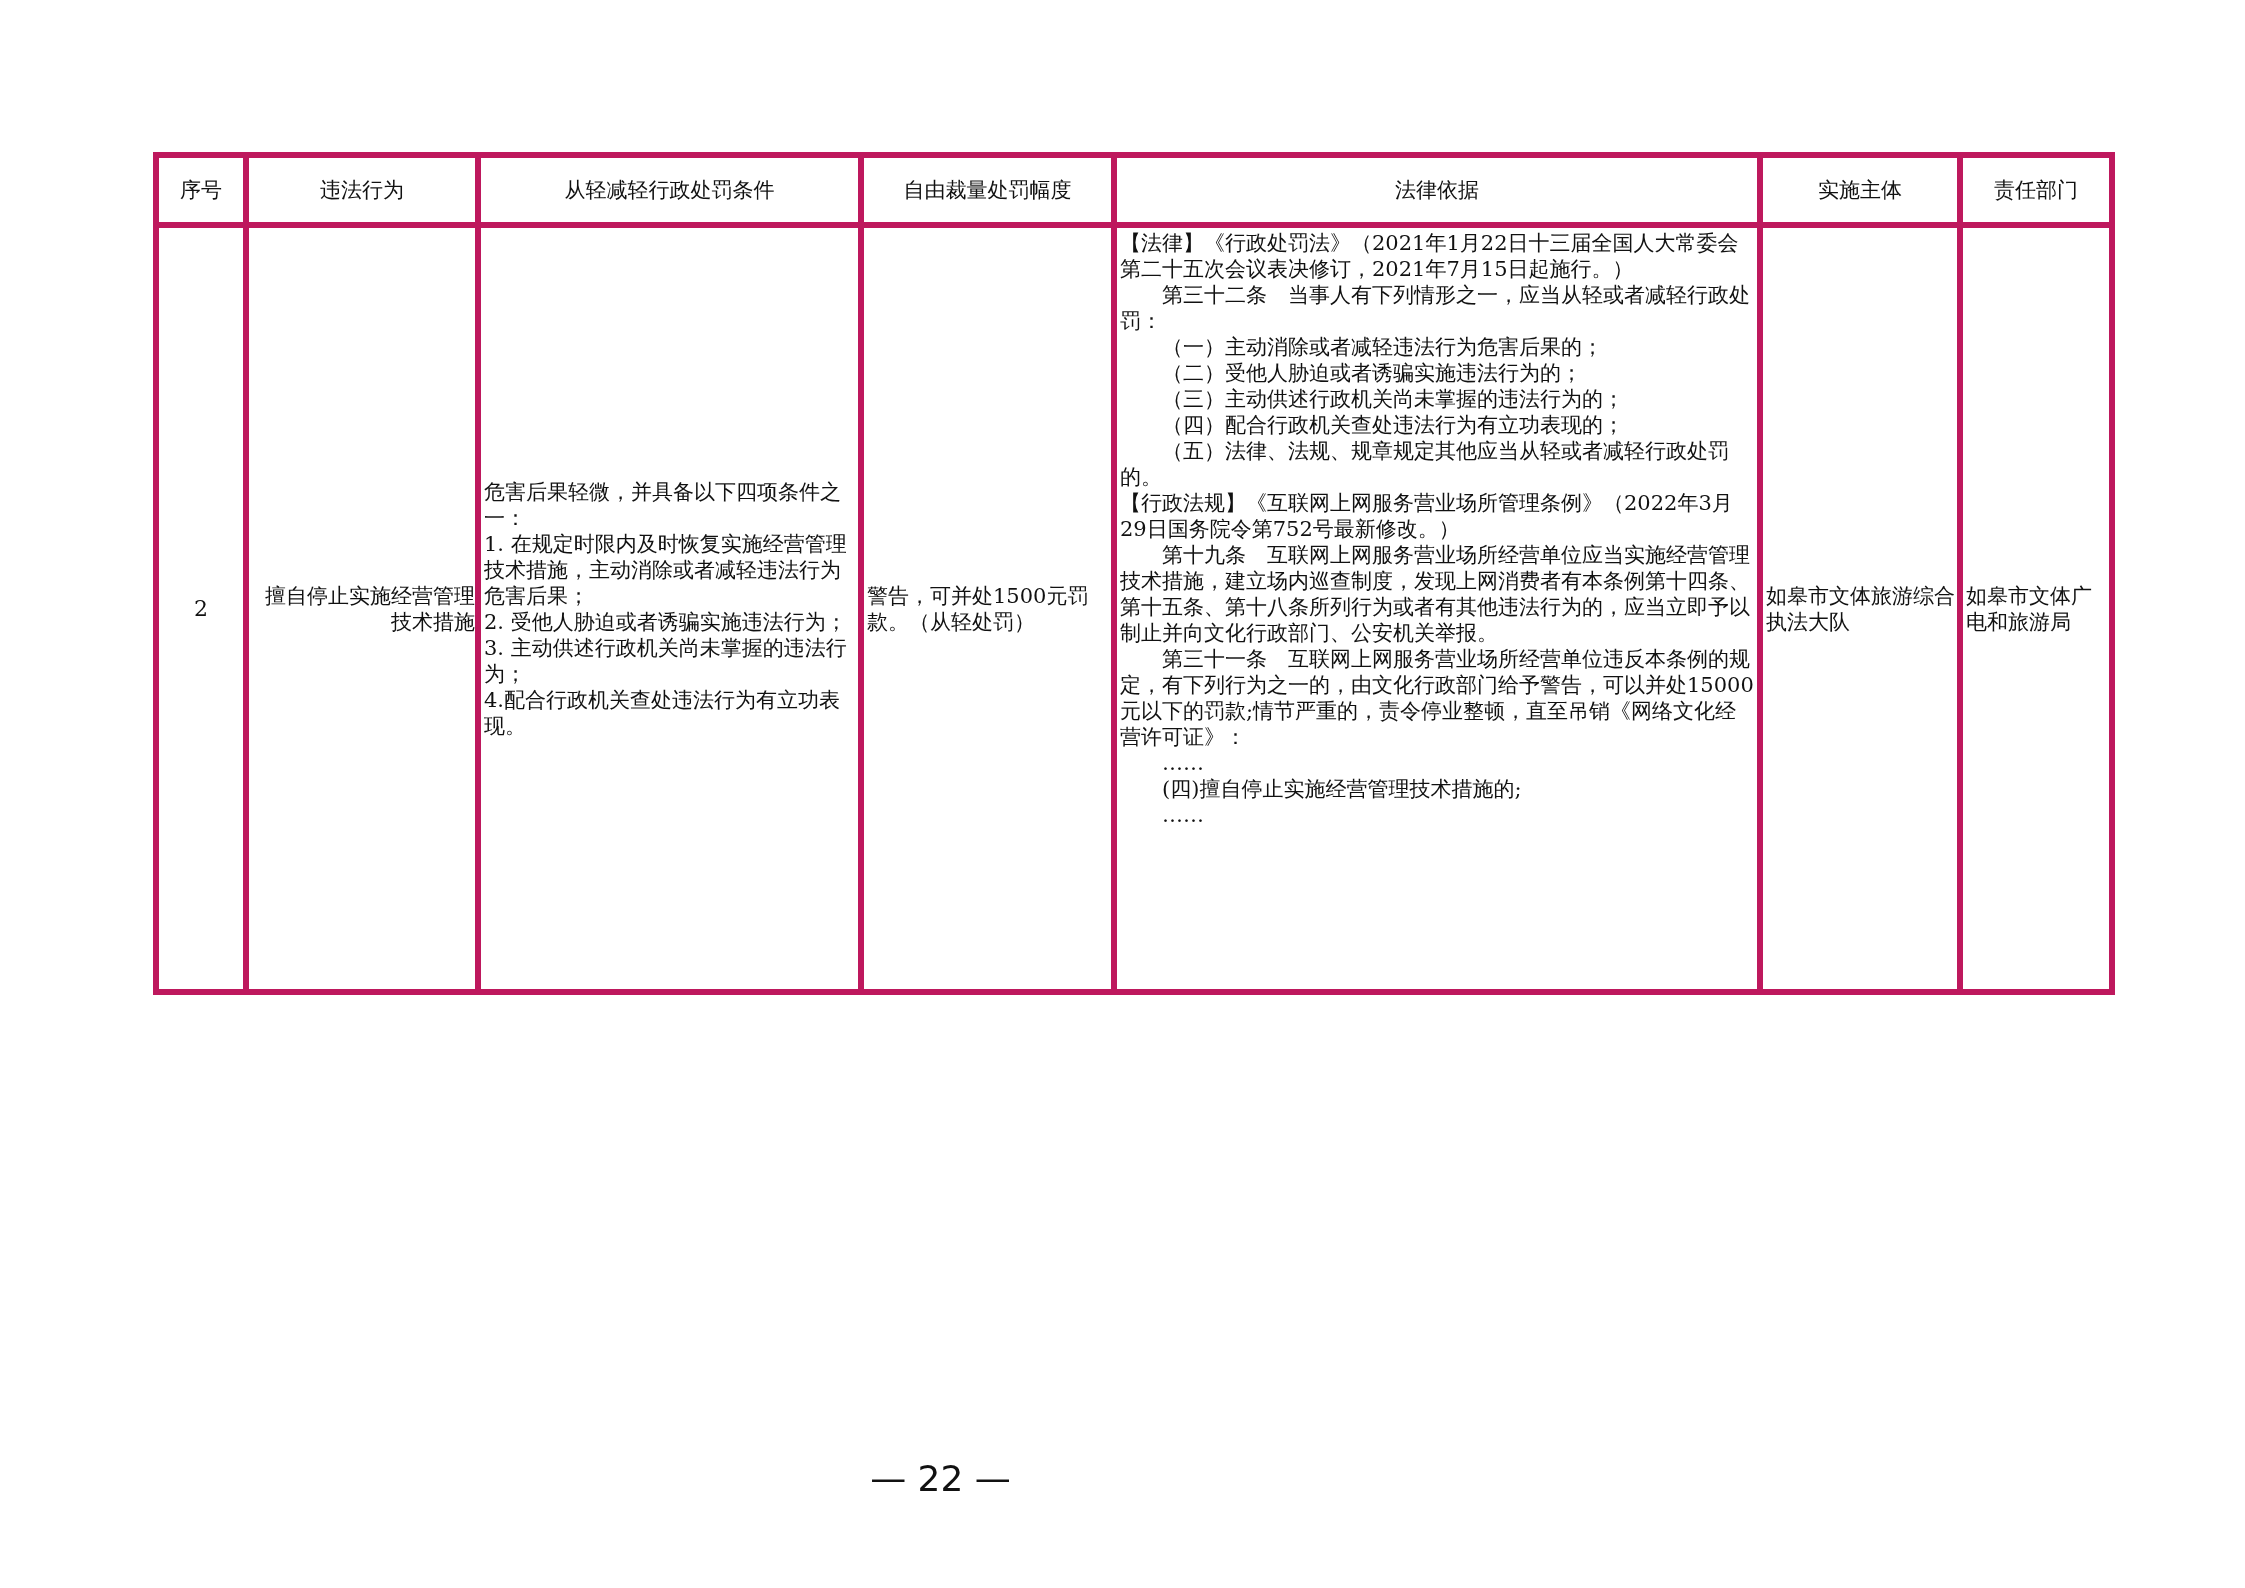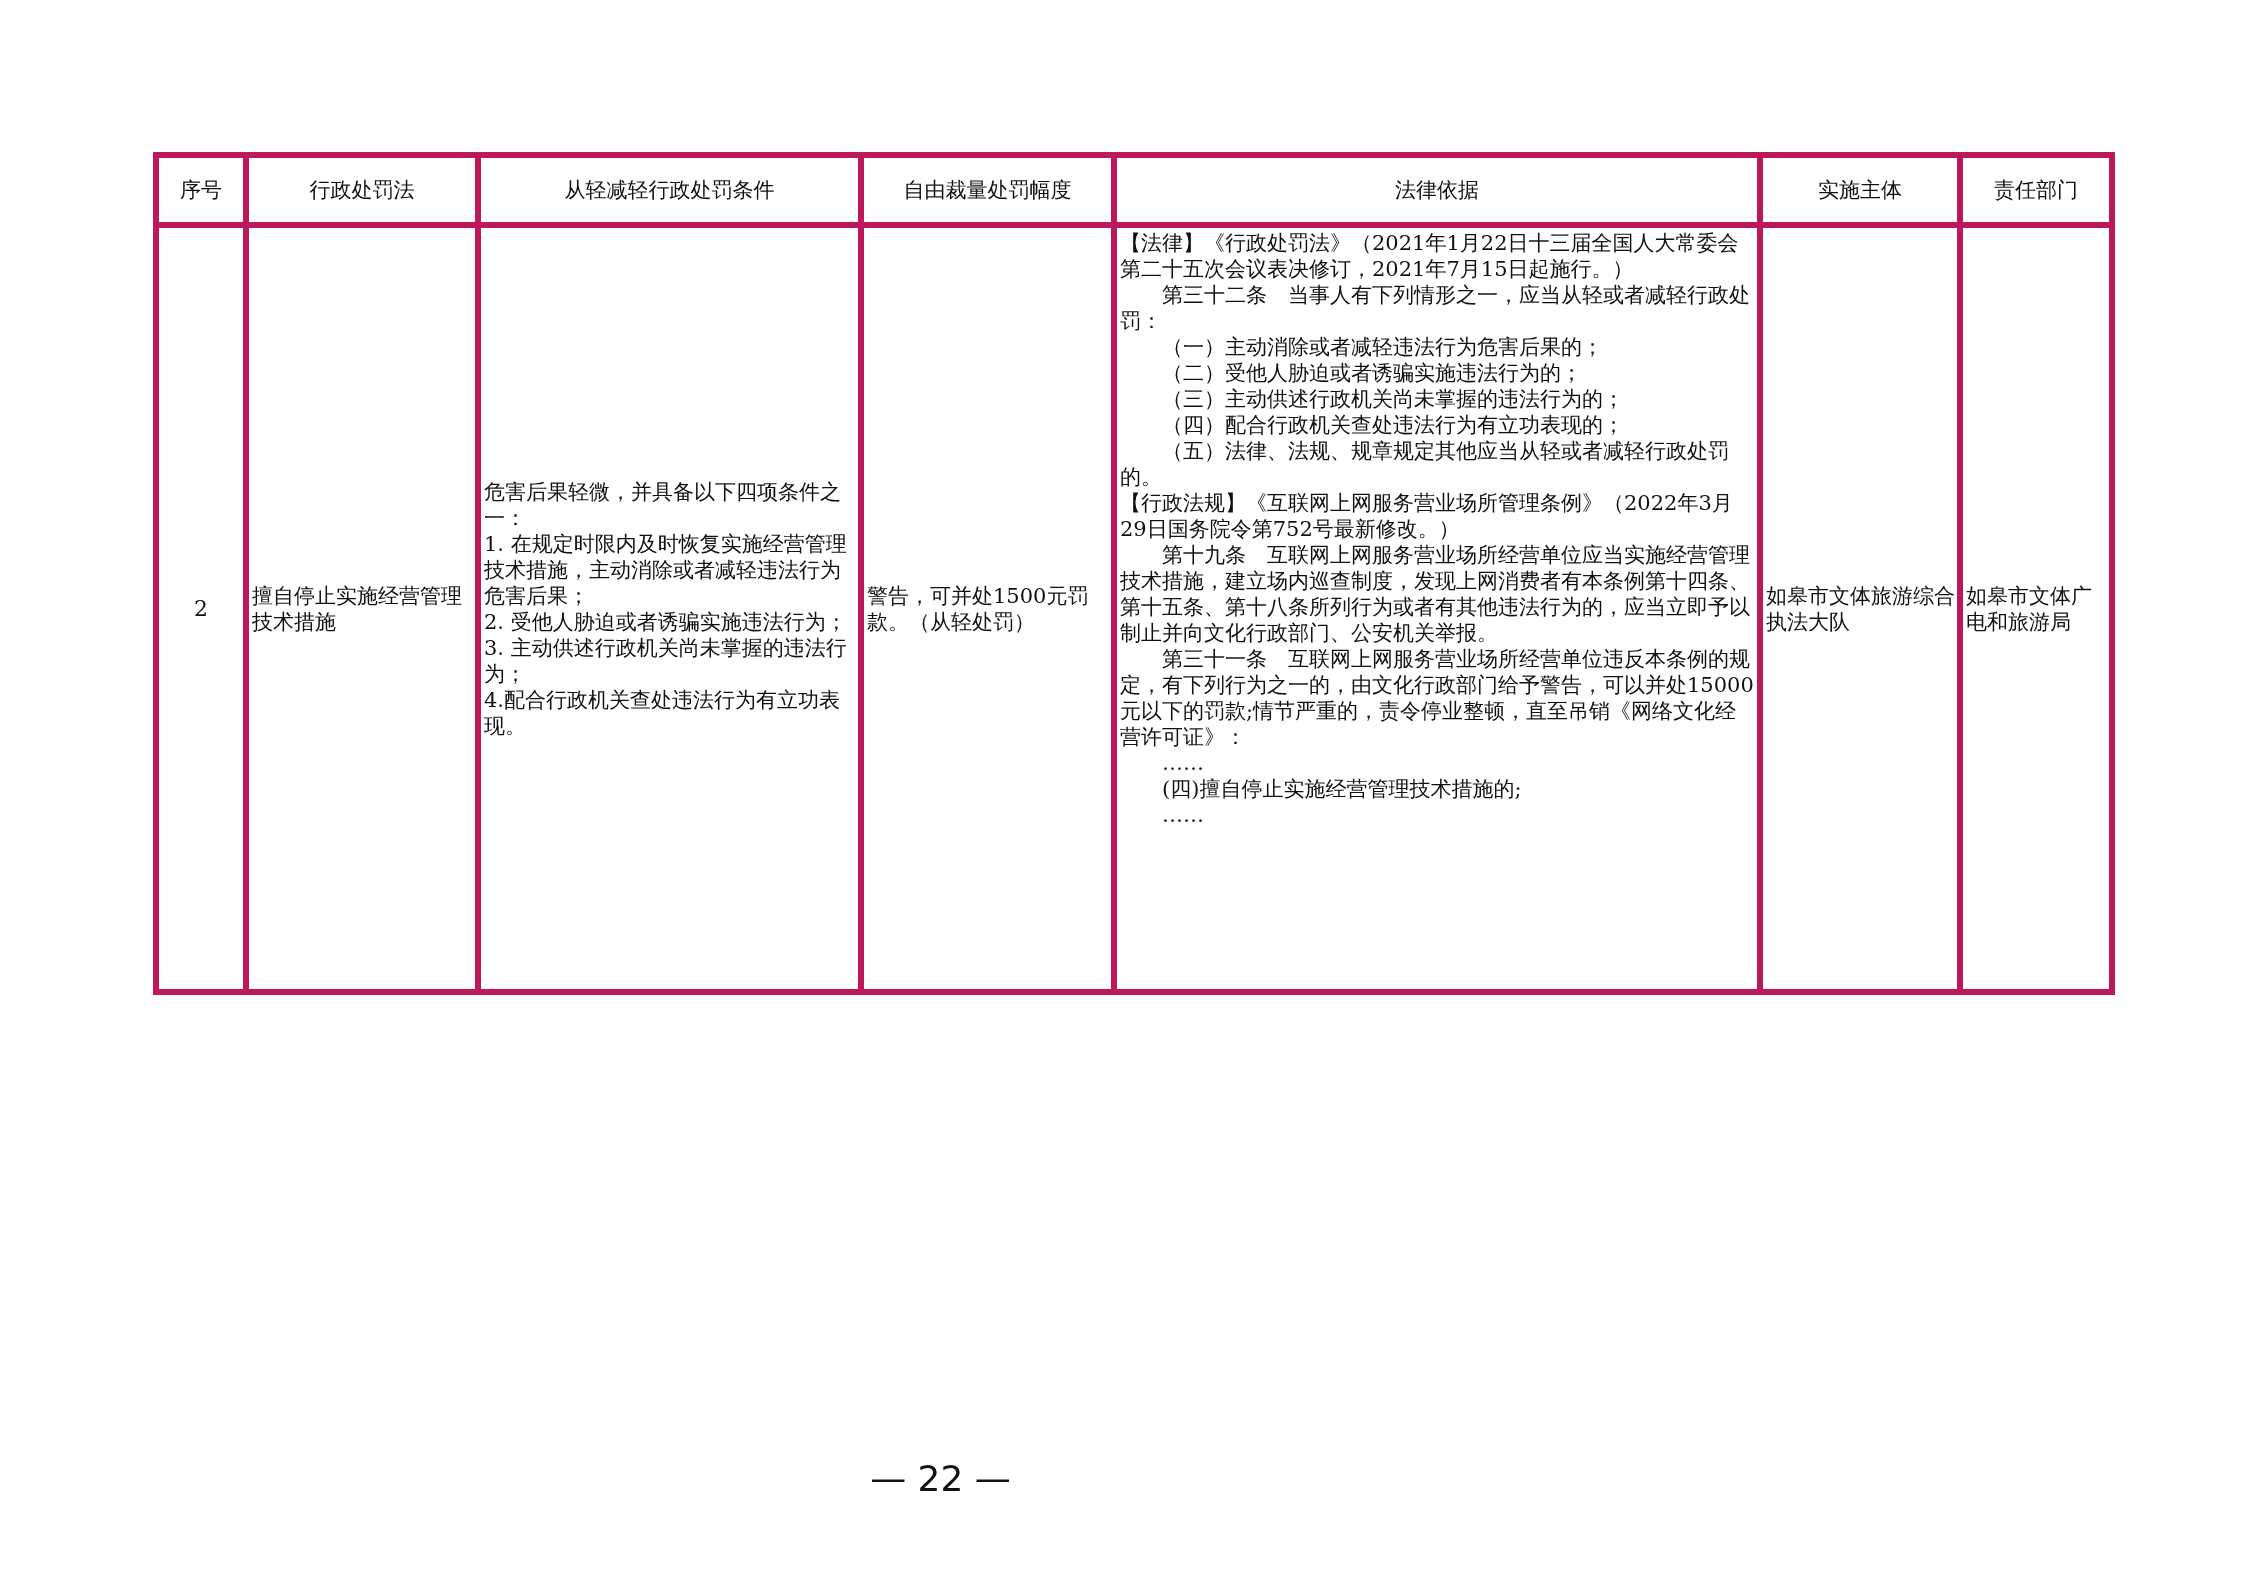--- a/index.html
+++ b/index.html
@@ -5,21 +5,21 @@
   html, body { margin: 0; padding: 0; background: #ffffff; }
   body { width: 2245px; height: 1588px; position: relative; overflow: hidden;
          font-family: "DejaVu Serif", "Liberation Serif", serif; color: #111; }
   table.main { position: absolute; left: 153px; top: 152px; border-collapse: collapse;
                table-layout: fixed; width: 1956px; }
   table.main td, table.main th { border: 6px solid #be185d; padding: 0; vertical-align: middle; }
   th { font-family: "DejaVu Sans", "Liberation Sans", sans-serif; font-weight: normal;
        font-size: 21px; height: 64px; text-align: center; }
   td { font-size: 21px; line-height: 26px; }
   .c-no { text-align: center; font-size: 22px; }
-  .c-act { padding-left: 3px !important; }
+  .c-act { padding-left: 3px !important; text-align: right; }
   .cond { padding: 0 2px 0 3px !important; }
   .cond .line, .basis .line { display: block; }
   .disc { padding-left: 3px !important; }
   .basis { vertical-align: top !important; padding: 2px 3px 4px 3px !important; }
   .indent { text-indent: 2em; }
   .body-c { padding-left: 3px !important; margin-left: 31px; }
   .dept { text-align: left; }
   .page-num { position: absolute; left: 0; width: 1881px; top: 1458px; text-align: center;
               font-family: "DejaVu Sans", "Liberation Sans", sans-serif; font-size: 36px; }
 </style>
@@ -32,21 +32,21 @@
     <col style="width:232px">
     <col style="width:383px">
     <col style="width:253px">
     <col style="width:646px">
     <col style="width:200px">
     <col style="width:152px">
   </colgroup>
   <thead>
     <tr>
       <th>序号</th>
-      <th>行政处罚法</th>
+      <th>违法行为</th>
       <th>从轻减轻行政处罚条件</th>
       <th>自由裁量处罚幅度</th>
       <th>法律依据</th>
       <th>实施主体</th>
       <th>责任部门</th>
     </tr>
   </thead>
   <tbody>
     <tr style="height:767px">
       <td class="c-no">2</td>

